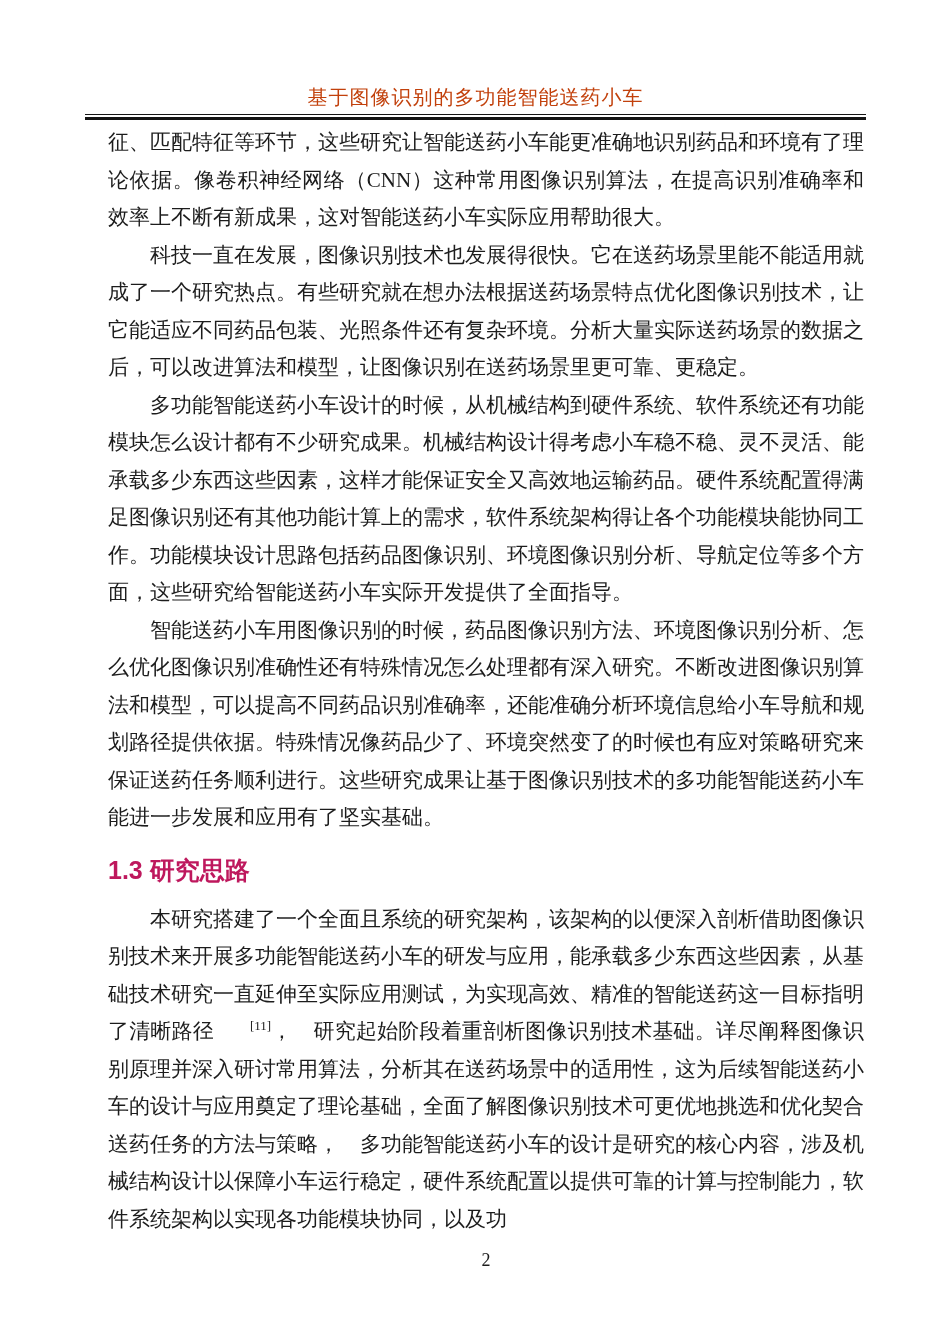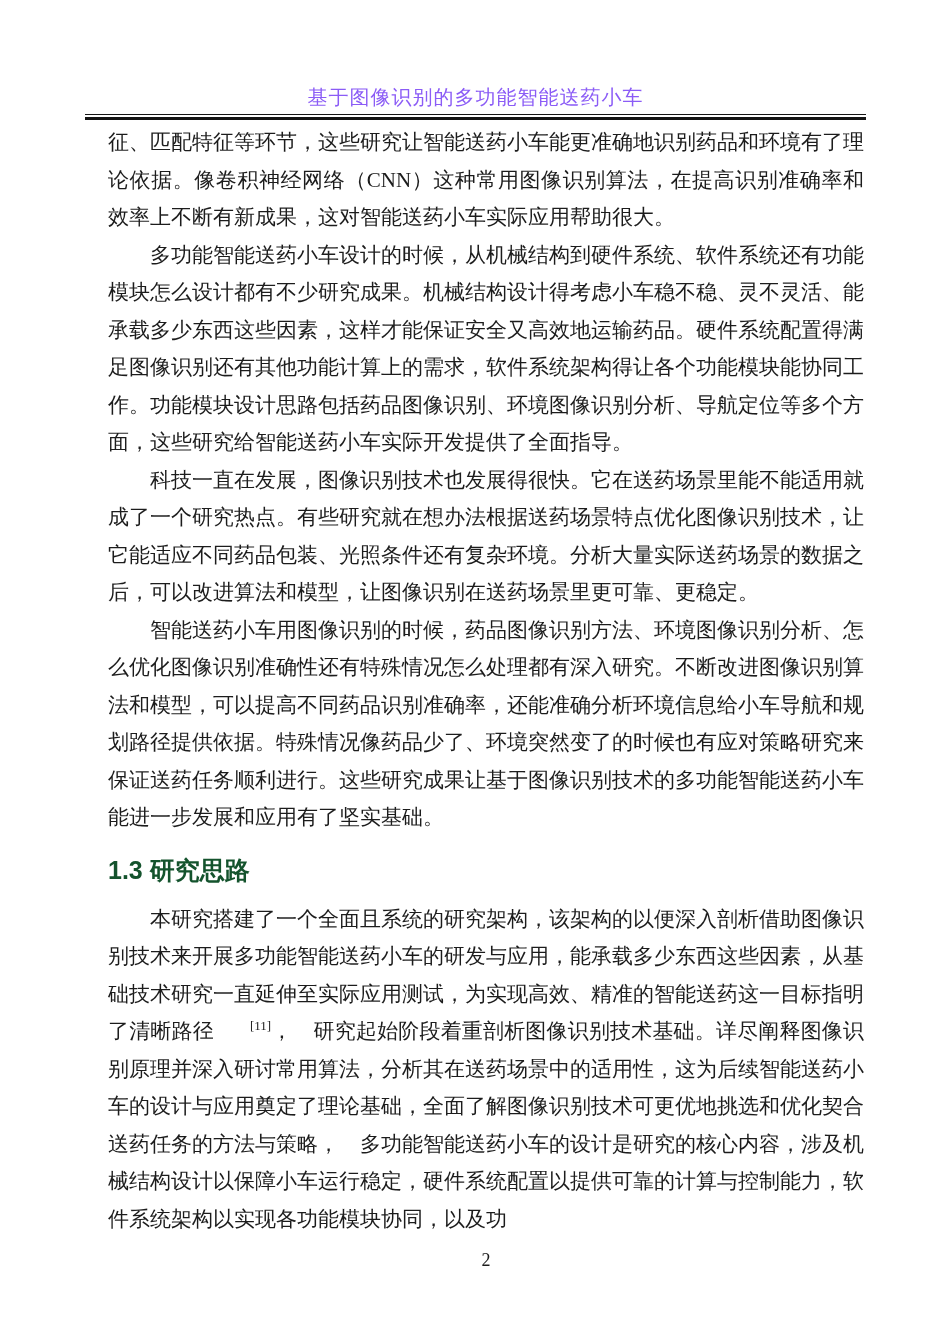--- a/index.html
+++ b/index.html
@@ -20,21 +20,21 @@
   }
   .doc-header {
     margin-left: -23px;
     margin-right: -2px;
   }
   .doc-header-title {
     text-align: center;
     font-size: 20px;
     line-height: 26px;
     letter-spacing: 1px;
-    color: #8b5cf6;
+    color: #c2410c;
   }
   .doc-header-rule {
     margin-top: 4px;
     height: 2px;
     border-top: 1px solid #151515;
     border-bottom: 3px solid #151515;
   }
   .doc-body {
     margin-top: 4px;
     font-size: 21px;
@@ -49,21 +49,21 @@
     text-indent: 2em;
   }
   .section-heading {
     font-family: "Liberation Sans", "DejaVu Sans", sans-serif;
     font-weight: 600;
     font-size: 25px;
     line-height: 34px;
     margin: 16px 0 14px 0;
     text-align: left;
     text-indent: 0;
-    color: #14532d;
+    color: #be185d;
   }
   .citation-sup {
     font-size: 13px;
     vertical-align: super;
     line-height: 0;
     padding-left: 36px;
   }
   .page-footer {
     margin-top: 10px;
     text-align: center;
@@ -79,23 +79,23 @@
 
   <div class="doc-header">
     <div class="doc-header-title">基于图像识别的多功能智能送药小车</div>
     <div class="doc-header-rule"></div>
   </div>
 
   <div class="doc-body">
 
     <p>征、匹配特征等环节，这些研究让智能送药小车能更准确地识别药品和环境有了理论依据。像卷积神经网络（CNN）这种常用图像识别算法，在提高识别准确率和效率上不断有新成果，这对智能送药小车实际应用帮助很大。</p>
 
+    <p class="para-indent">科技一直在发展，图像识别技术也发展得很快。它在送药场景里能不能适用就成了一个研究热点。有些研究就在想办法根据送药场景特点优化图像识别技术，让它能适应不同药品包装、光照条件还有复杂环境。分析大量实际送药场景的数据之后，可以改进算法和模型，让图像识别在送药场景里更可靠、更稳定。</p>
+
     <p class="para-indent">多功能智能送药小车设计的时候，从机械结构到硬件系统、软件系统还有功能模块怎么设计都有不少研究成果。机械结构设计得考虑小车稳不稳、灵不灵活、能承载多少东西这些因素，这样才能保证安全又高效地运输药品。硬件系统配置得满足图像识别还有其他功能计算上的需求，软件系统架构得让各个功能模块能协同工作。功能模块设计思路包括药品图像识别、环境图像识别分析、导航定位等多个方面，这些研究给智能送药小车实际开发提供了全面指导。</p>
-
-    <p class="para-indent">科技一直在发展，图像识别技术也发展得很快。它在送药场景里能不能适用就成了一个研究热点。有些研究就在想办法根据送药场景特点优化图像识别技术，让它能适应不同药品包装、光照条件还有复杂环境。分析大量实际送药场景的数据之后，可以改进算法和模型，让图像识别在送药场景里更可靠、更稳定。</p>
 
     <p class="para-indent">智能送药小车用图像识别的时候，药品图像识别方法、环境图像识别分析、怎么优化图像识别准确性还有特殊情况怎么处理都有深入研究。不断改进图像识别算法和模型，可以提高不同药品识别准确率，还能准确分析环境信息给小车导航和规划路径提供依据。特殊情况像药品少了、环境突然变了的时候也有应对策略研究来保证送药任务顺利进行。这些研究成果让基于图像识别技术的多功能智能送药小车能进一步发展和应用有了坚实基础。</p>
 
     <h2 class="section-heading">1.3 研究思路</h2>
 
     <p class="para-indent"><span>本研究搭建了一个全面且系统的研究架构，该架构的以便深入剖析借助图像识别技术来开展多功能智能送药小车的研发与应用，能承载多少东西这些因素，从基础技术研究一直延伸至实际应用测试，为实现高效、精准的智能送药这一目标指明了清晰路径</span><sup class="citation-sup">[11]</sup><span>，　研究起始阶段着重剖析图像识别技术基础。详尽阐释图像识别原理并深入研讨常用算法，分析其在送药场景中的适用性，这为后续智能送药小车的设计与应用奠定了理论基础，全面了解图像识别技术可更优地挑选和优化契合送药任务的方法与策略，　多功能智能送药小车的设计是研究的核心内容，涉及机械结构设计以保障小车运行稳定，硬件系统配置以提供可靠的计算与控制能力，软件系统架构以实现各功能模块协同，以及功</span></p>
 
   </div>
 
   <div class="page-footer">

